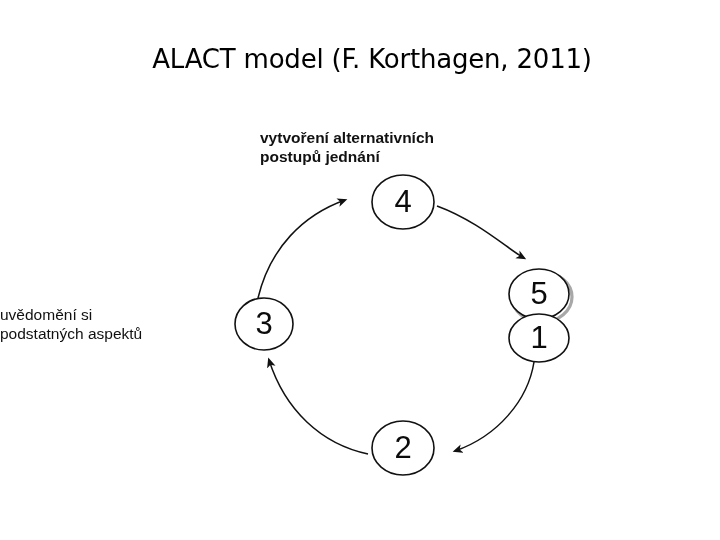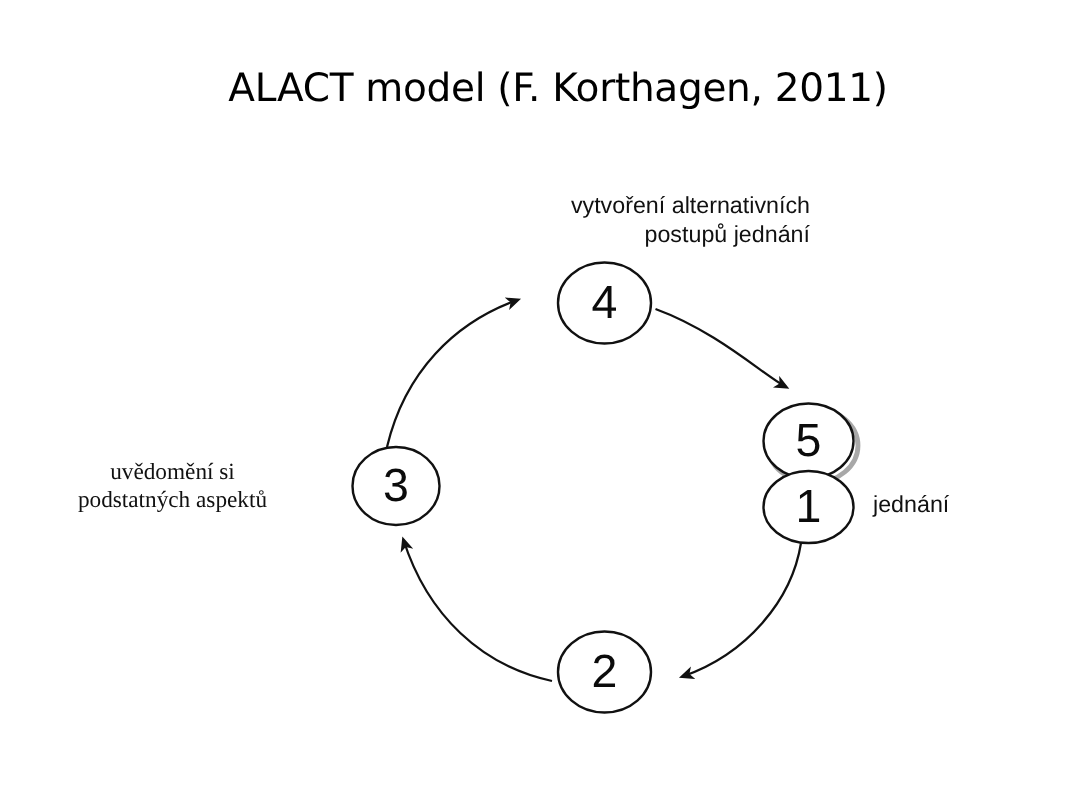--- a/index.html
+++ b/index.html
@@ -49,22 +49,22 @@
   
   .diagram-label {
     position: absolute;
     font-family: "Liberation Sans", sans-serif;
     font-size: 15.5px;
     font-weight: 400;
     color: #111111;
     line-height: 19px;
     white-space: pre-line;
   }
-  .label-center { text-align: right; }
-  .label-right  { text-align: center; font-family: Liberation Serif, serif; }
+  .label-center { text-align: left; font-weight: bold; }
+  .label-right  { text-align: left; }
   .label-left   { text-align: left; }
 
   #label-top {
     left: 260px;
     top: 18px;
     width: 280px;
   }
   #label-left {
     left: 0px;
     top: 195px;
@@ -141,15 +141,14 @@
   <div class="node-number" style="left:234px; top:198px;">3</div>
 
   <div class="diagram-label label-center" id="label-top">vytvoření alternativních
 postupů jednání</div>
 
   <div class="diagram-label label-right" id="label-left">uvědomění si
 podstatných aspektů</div>
 
 
 
-  <div class="diagram-label label-left" id="label-right-1">jednání</div>
 
 </div>
 
 </body></html>

